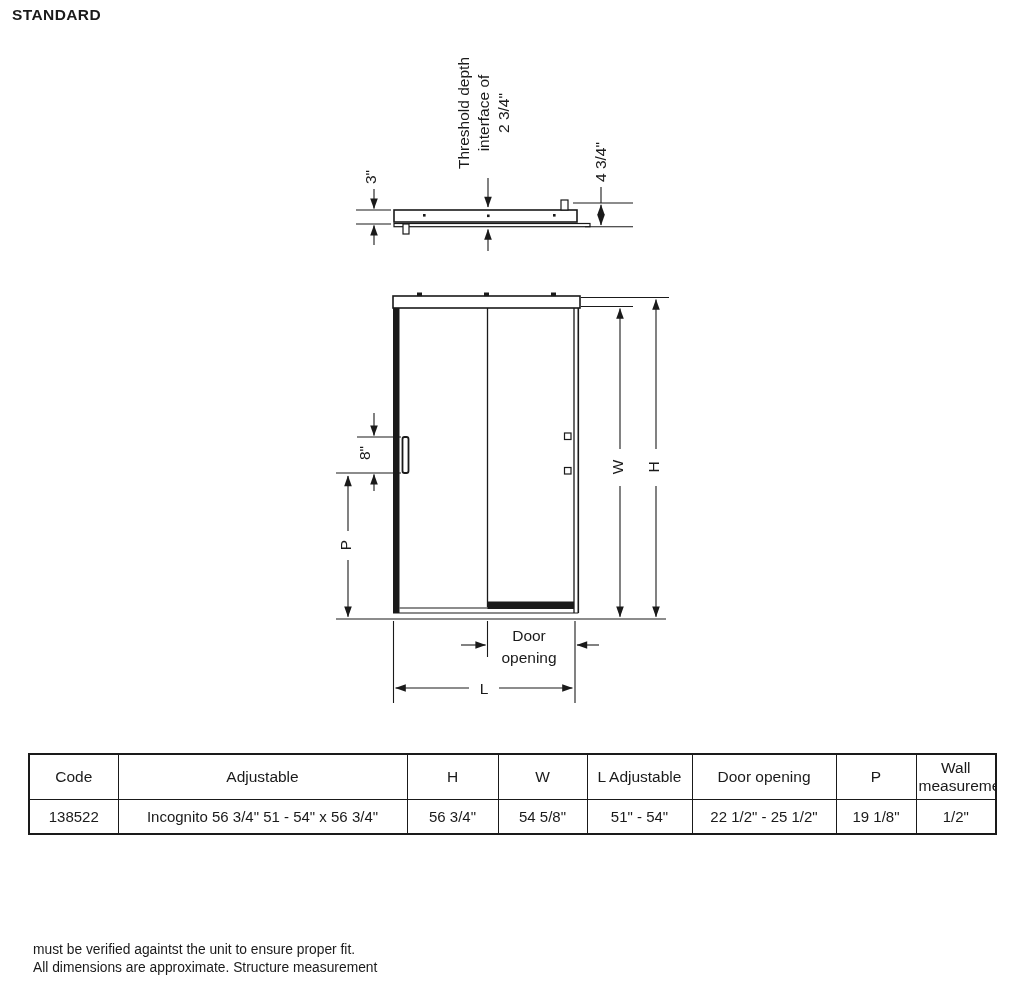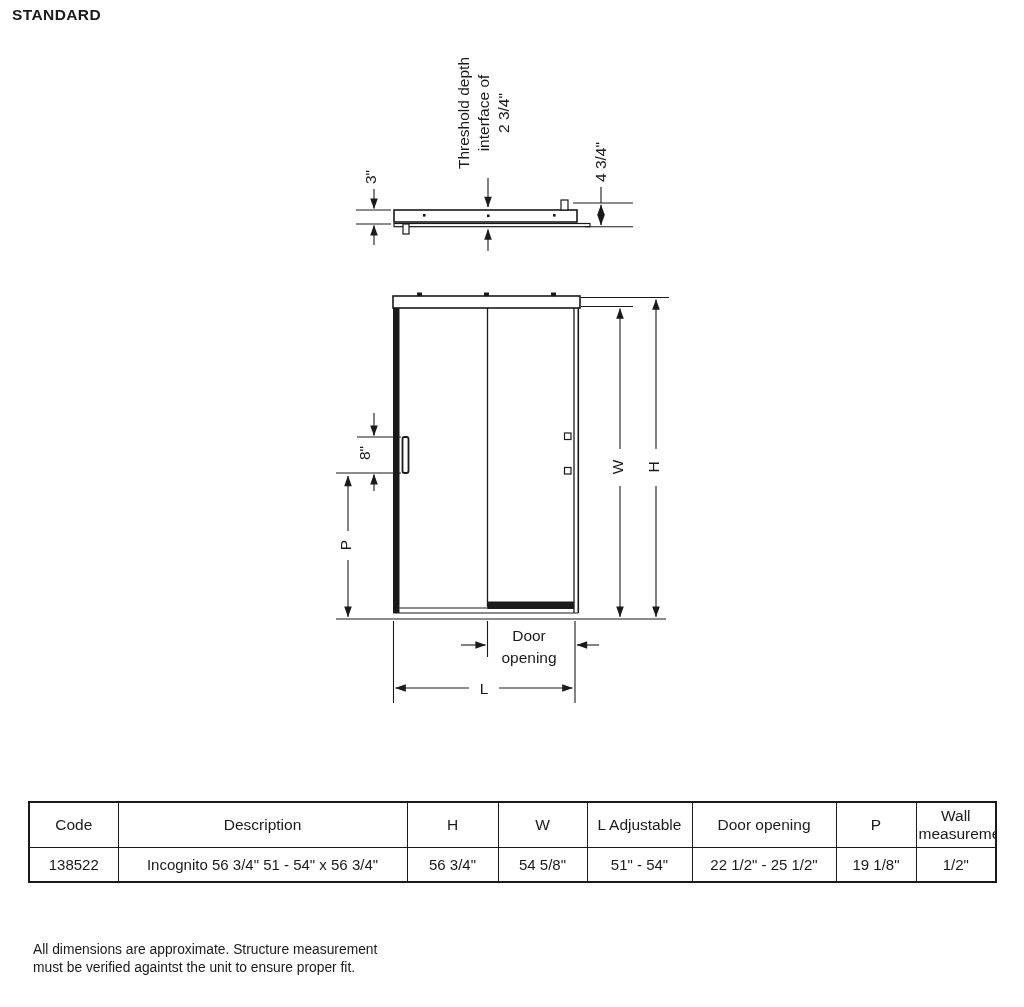--- a/index.html
+++ b/index.html
@@ -12,21 +12,21 @@
   svg .dim{stroke-width:1.1;}
   svg .struct{stroke-width:1.6;}
   svg .thin{stroke-width:1.2;}
   svg .solid{fill:#1a1a1a;stroke:none;}
   svg .wht{fill:#ffffff;}
   svg text{font-family:"Liberation Sans",sans-serif;font-size:15.5px;fill:#1a1a1a;}
   #spec-table{position:absolute;left:28px;top:753px;width:967px;border-collapse:collapse;
         table-layout:fixed;font-size:15px;}
   #spec-table th,#spec-table td{border:1.5px solid #1a1a1a;text-align:center;
         vertical-align:middle;padding:0 2px;overflow:hidden;}
-  #spec-table{border:2.2px solid #1a1a1a;margin-top:48px;}
+  #spec-table{border:2.2px solid #1a1a1a;}
   #spec-table thead tr{height:45px;}
   #spec-table tbody tr{height:34.5px;}
   #spec-table th{font-weight:400;font-size:15.5px;line-height:1.15;}
   #footer-note{position:absolute;left:33px;top:941px;font-size:13.8px;line-height:1.32;
         color:#1a1a1a;}
 </style>
 </head>
 <body>
 
 <div id="page">
@@ -133,21 +133,21 @@
         <col style="width:91px">
         <col style="width:89px">
       <col style="width:105px">
         <col style="width:144px">
         <col style="width:80px">
         <col style="width:80px">
     </colgroup>
     <thead>
       <tr>
         <th>Code</th>
-        <th>Description</th>
+        <th>Adjustable</th>
         <th>H</th>
         <th>W</th>
         <th>L Adjustable</th>
         <th>Door opening</th>
         <th>P</th>
         <th>Wall measurement</th>
       </tr>
     </thead>
     <tbody>
       <tr>
@@ -157,17 +157,17 @@
         <td>54 5/8"</td>
         <td>51" - 54"</td>
         <td>22 1/2" - 25 1/2"</td>
         <td>19 1/8"</td>
         <td>1/2"</td>
       </tr>
     </tbody>
   </table>
 
   <div id="footer-note">
+    <div>must be verified againtst the unit to ensure proper fit.</div>
     <div>All dimensions are approximate. Structure measurement</div>
-    <div>must be verified againtst the unit to ensure proper fit.</div>
   </div>
 
 </div>
 
 </body></html>

